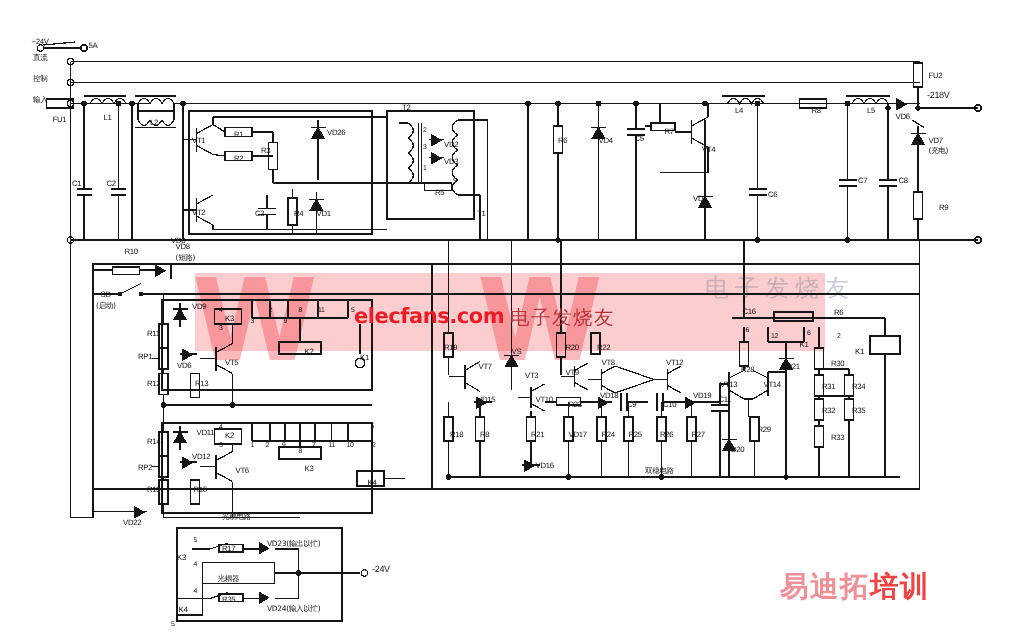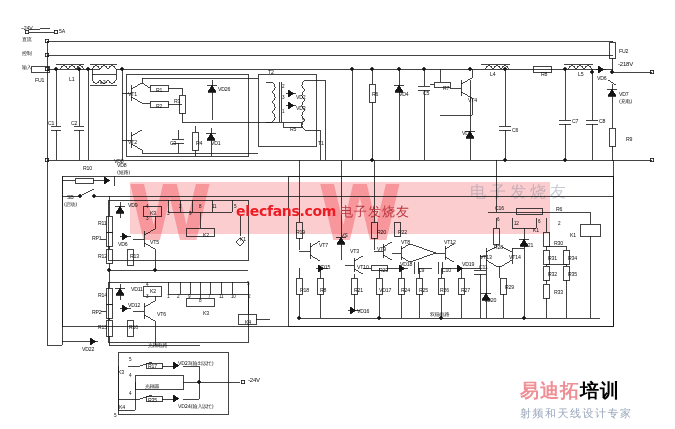--- a/index.html
+++ b/index.html
@@ -22,21 +22,21 @@
          font-family:"DejaVu Sans",sans-serif;letter-spacing:-0.3px;}
   #wm-cn{left:340px;top:203px;font-size:13px;color:#b9343a;font-family:"DejaVu Sans",sans-serif;
          letter-spacing:1px;}
   #wm-cn2{left:470px;top:182px;font-size:16px;color:rgba(120,130,150,0.40);
          font-family:"DejaVu Sans",sans-serif;letter-spacing:4px;}
   #wm-comcn{left:470px;top:210px;font-size:22px;font-weight:bold;color:rgba(237,28,36,0.38);
          font-family:"DejaVu Sans",sans-serif;}
   #logo{position:absolute;left:520px;top:378px;}
   #logo .l1{font-size:19px;font-weight:bold;font-family:"DejaVu Sans",sans-serif;letter-spacing:1px;}
   #logo .l1 .a{color:#ef8f96;}
-  #logo .l1 .b{color:#000000;}
+  #logo .l1 .b{color:#ef4444;}
   #logo .l2{font-size:11px;color:#9aa8bd;font-family:"DejaVu Sans",sans-serif;letter-spacing:1.5px;margin-top:2px;}
 </style>
 </head>
 <body>
 
 <div id="root">
 
   <div class="wm" id="wm-band"></div>
   <div class="wm" id="wm-w1">W</div>
   <div class="wm" id="wm-w2">W</div>
@@ -718,16 +718,15 @@
   <div class="lbl cn" style="left:22px;top:37px;">直流</div>
   <div class="lbl cn" style="left:22px;top:51px;">控制</div>
   <div class="lbl cn" style="left:22px;top:65px;">输入</div>
   <div class="lbl big" style="left:618px;top:61px;">-218V</div>
   <div class="lbl big" style="left:248px;top:377px;">-24V</div>
 
   <div id="logo">
     <div class="l1">
       <span class="a">易迪拓</span><span class="b">培训</span>
     </div>
-    <div class="l2">射频和天线设计专家</div>
   </div>
 
 </div>
 
 </body></html>

